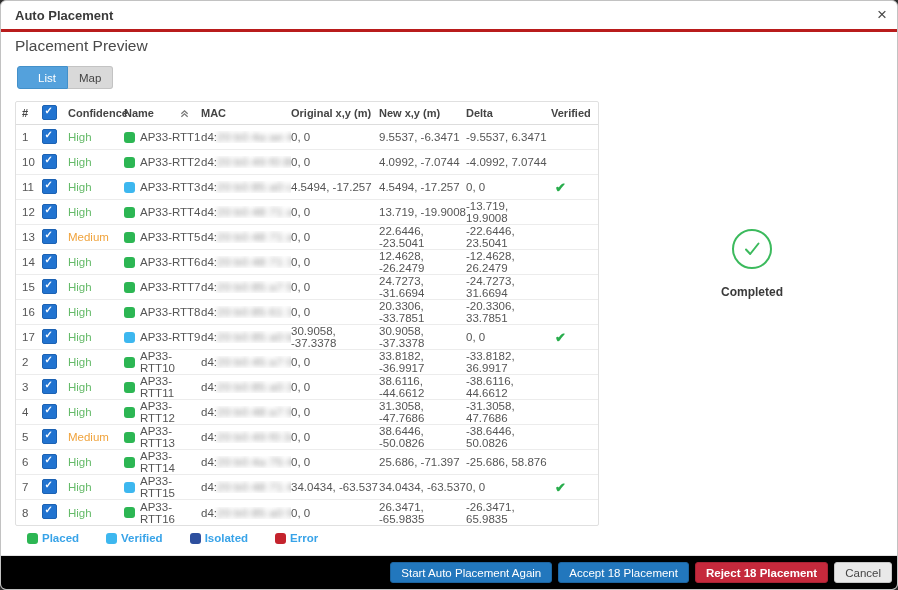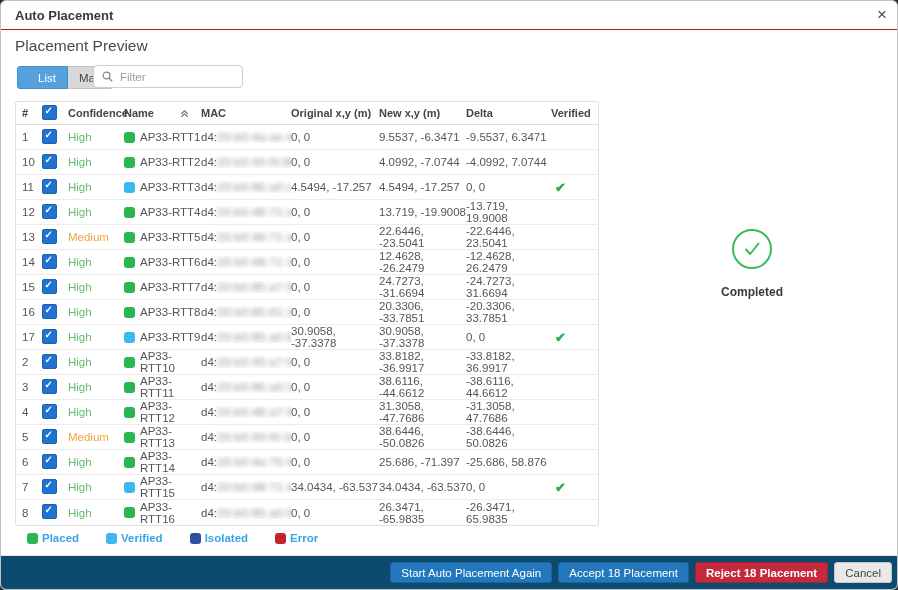--- a/index.html
+++ b/index.html
@@ -1,19 +1,19 @@
 <!DOCTYPE html>
 <html><head>
 <meta charset="utf-8">
 <style>
   html,body{margin:0;padding:0;background:#333;font-family:"Liberation Sans",sans-serif;}
   .stage{position:relative;width:898px;height:590px;background:#2f2f2f;}
   .modal{position:absolute;inset:0;background:#fff;border:1px solid #c2c2c2;border-radius:6px;box-sizing:border-box;overflow:hidden;}
   
-  .dlg-header{position:relative;height:28px;border-bottom:1px solid #b91c1c;}
+  .dlg-header{position:relative;height:28px;border-bottom:3px solid #b91c1c;}
   .dlg-title{position:absolute;left:14px;top:7px;font-size:13px;font-weight:700;color:#3a3a3a;}
   .close{position:absolute;right:10px;top:4px;font-size:17px;color:#4a4a4a;cursor:pointer;line-height:20px;}
   
   .dlg-body{position:absolute;top:28px;left:0;right:0;bottom:34px;}
   .section-title{position:absolute;left:14px;top:8px;font-size:15.5px;color:#4a4a4a;}
   .btn-group{position:absolute;left:16px;top:37px;display:flex;}
   .tg{height:23px;padding:0 11px;font-size:11.5px;border:1px solid #c3c3c3;background:#d9d9d9;color:#444;cursor:pointer;font-family:inherit;}
   .tg:first-child{border-radius:3px 0 0 3px;}
   .tg:last-child{border-radius:0 3px 3px 0;border-left:none;}
   .tg.active{background:#54a1dc;border-color:#4390c9;color:#fff;padding-left:20px;}
@@ -44,21 +44,21 @@
   .legend{position:absolute;left:26px;top:503px;display:flex;gap:27px;align-items:flex-end;}
   .leg-item{display:flex;align-items:center;gap:4px;}
   .leg-sq{width:11px;height:11px;border-radius:3px;}
   .leg-label{font-size:11.5px;font-weight:700;color:#38a3e8;}
   
   .status-panel{position:absolute;left:620px;top:72px;width:262px;text-align:center;}
   .ok-circle{margin:128px auto 0;width:36px;height:36px;border:2px solid #3cba5d;border-radius:50%;display:flex;align-items:center;justify-content:center;}
   .ok-title{margin-top:16px;font-size:12px;font-weight:700;color:#3a3a3a;}
   .ok-msg{margin:18px auto 0;width:196px;text-align:left;font-size:11.5px;font-weight:700;color:#3a3a3a;line-height:1.5;}
   
-  .dlg-footer{position:absolute;left:0;right:0;bottom:0;height:34px;border-top:1px solid #e3e3e3;display:flex;align-items:center;justify-content:flex-end;gap:6px;padding-right:5px;box-sizing:border-box;background:#0c4a6e;}
+  .dlg-footer{position:absolute;left:0;right:0;bottom:0;height:34px;border-top:1px solid #e3e3e3;display:flex;align-items:center;justify-content:flex-end;gap:6px;padding-right:5px;box-sizing:border-box;background:#000000;}
   .btn{height:21px;padding:0 10px;font-size:11.5px;border-radius:3px;cursor:pointer;font-family:inherit;}
   .btn-primary{background:#2277bd;border:1px solid #1c64a0;color:#fff;}
   .btn-danger{background:#c5293c;border:1px solid #a82234;color:#fff;font-weight:700;}
   .btn-default{background:#e9e9e9;border:1px solid #c6c6c6;color:#444;}
 </style>
 </head>
 <body>
 
 <div class="stage">
 <div class="modal">
@@ -69,27 +69,20 @@
   </div>
 
   <div class="dlg-body">
     <div class="section-title">Placement Preview</div>
 
     <div class="btn-group">
       <button class="tg active">List</button>
       <button class="tg">Map</button>
     </div>
 
-    <div class="filter-box">
-      <svg width="11" height="11" viewBox="0 0 11 11">
-        <circle cx="4.5" cy="4.5" r="3.4" fill="none" stroke="#8a8a8a" stroke-width="1.3"></circle>
-        <line x1="7.2" y1="7.2" x2="10.2" y2="10.2" stroke="#8a8a8a" stroke-width="1.3"></line>
-      </svg>
-      <input type="text" placeholder="Filter" style="">
-    </div>
 
     <div class="table">
       <div class="trow thead">
         <span>#</span>
         <span><span class="cbx"></span></span>
         <span>Confidence</span>
         <span class="hname">
           <span>Name</span>
           <svg class="sort-ic" width="9" height="9" viewBox="0 0 10 10">
             <path d="M1.5 5.2 L5 2 L8.5 5.2" fill="none" stroke="#777" stroke-width="1.4"></path>

